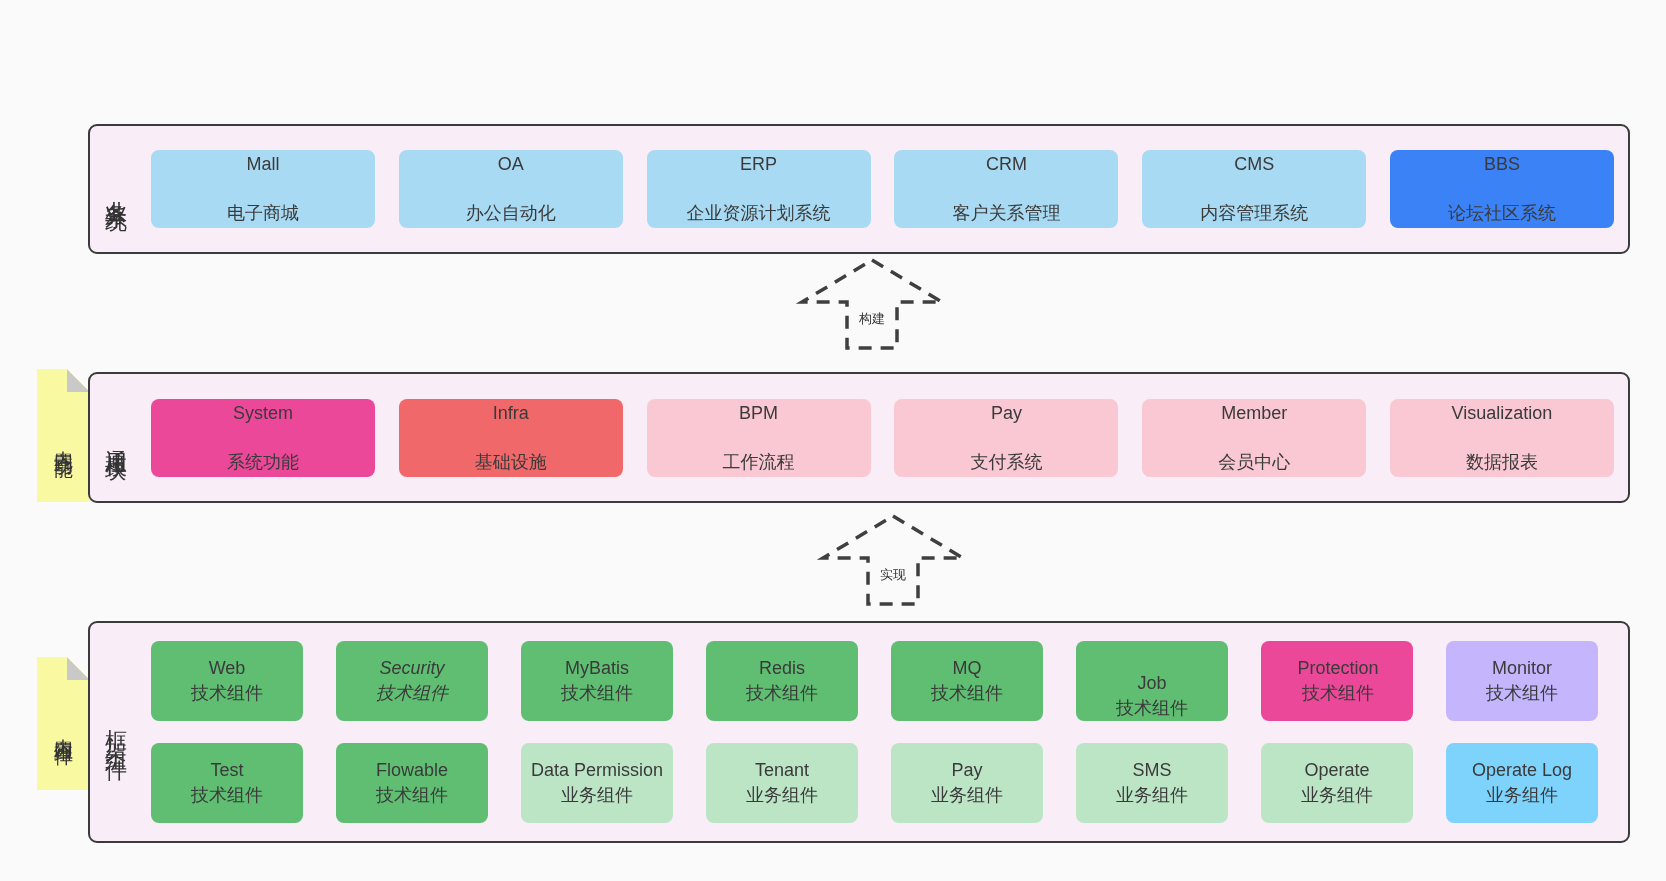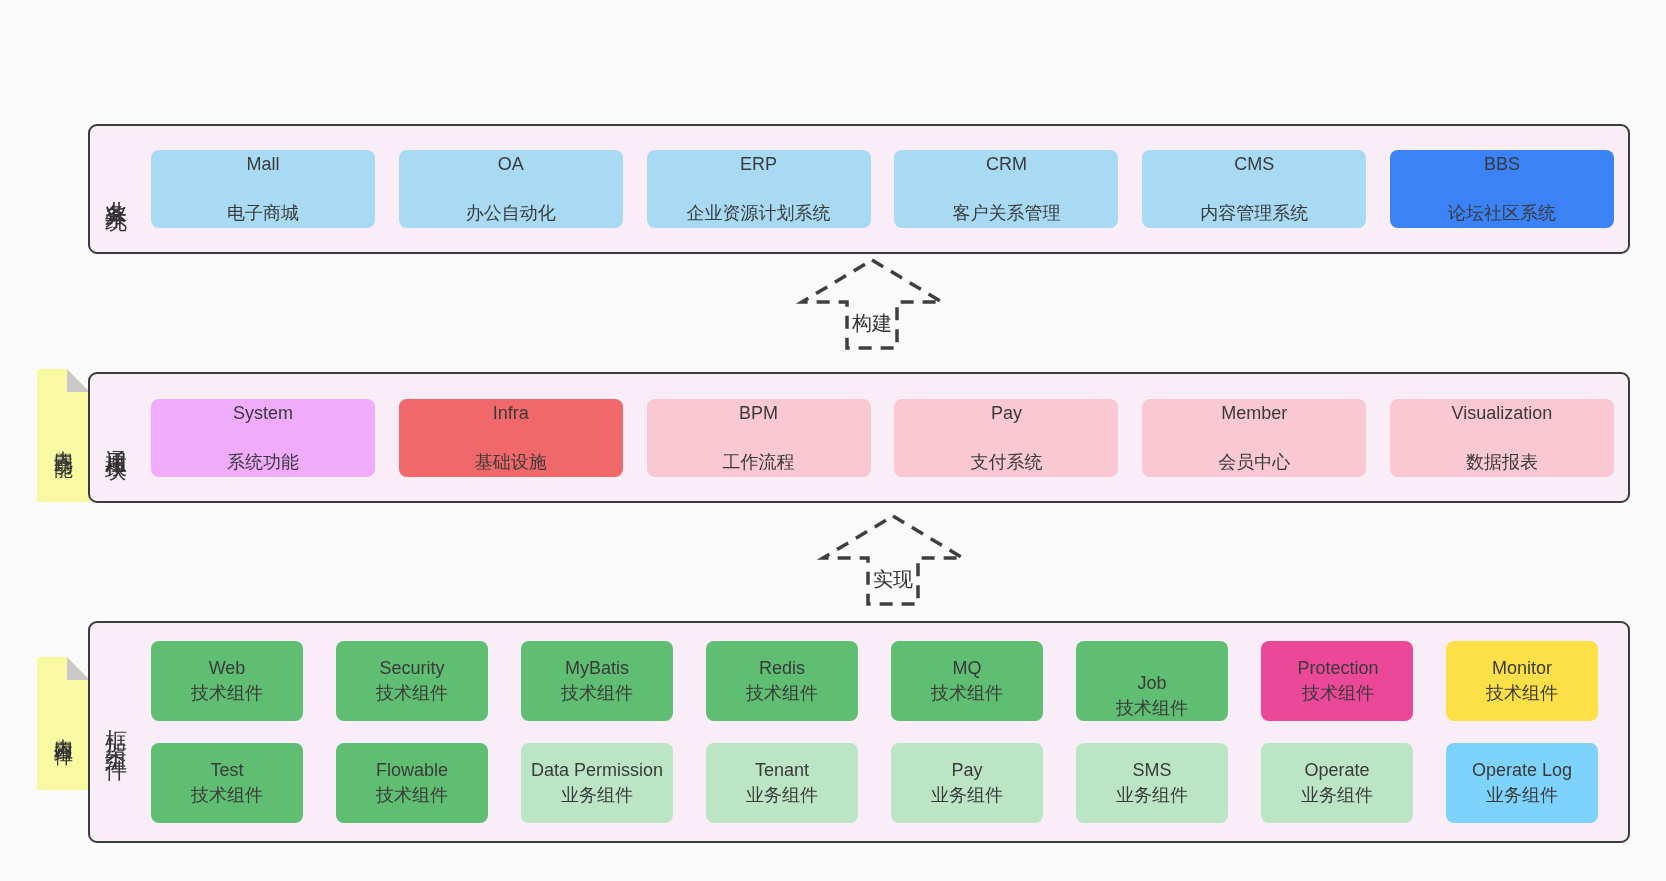--- a/index.html
+++ b/index.html
@@ -105,21 +105,21 @@
   .arrow { position:absolute; width:160px; height:100px; z-index:0; }
   #arrow-build     { left:792px; top:252px; }
   #arrow-implement { left:813px; top:508px; }
   .arrow svg { width:100%; height:100%; display:block; }
   .arrow-label {
     position:absolute;
     left:50%;
     top:58px;
     transform:translateX(-50%);
     background:#fafafa;
-    font-size:20px;
+    font-size:13px;
     color:#333;
     padding:0 3px;
     white-space:nowrap;
   }
 </style>
 </head>
 <body style="background: rgb(250, 250, 250);">
 
 <div>
 
@@ -161,21 +161,21 @@
             <div class="bdesc">论坛社区系统</div>
           </div>
         </div>
       </div>
   </section>
 
   <section class="panel" id="panel-modules" style="background: rgb(249, 238, 247); border-color: rgb(59, 59, 59);">
     <div class="v-label">通用模块</div>
     <div class="grid">
         <div class="row cols-6">
-          <div class="box" style="background: #f0abfc; text-align: center;">
+          <div class="box" style="background: #ec4899; text-align: center;">
             <div class="bname">System</div>
             <div class="bdesc">系统功能</div>
           </div>
           <div class="box" style="background: rgb(241, 104, 106);">
             <div class="bname">Infra</div>
             <div class="bdesc">基础设施</div>
           </div>
           <div class="box" style="background: rgb(249, 200, 210);">
             <div class="bname">BPM</div>
             <div class="bdesc">工作流程</div>
@@ -197,21 +197,21 @@
   </section>
 
   <section class="panel" id="panel-framework" style="background: rgb(249, 238, 247); border-color: rgb(59, 59, 59);">
     <div class="v-label">框架组件</div>
     <div class="grid">
         <div class="row cols-8">
           <div class="box" style="background: rgb(95, 190, 114);">
             <div class="bname">Web</div>
             <div class="bdesc">技术组件</div>
           </div>
-          <div class="box" style="background: rgb(95, 190, 114);">
+          <div class="box" style="background: rgb(95, 190, 114); font-style: italic;">
             <div class="bname">Security</div>
             <div class="bdesc">技术组件</div>
           </div>
           <div class="box" style="background: rgb(95, 190, 114);">
             <div class="bname">MyBatis</div>
             <div class="bdesc">技术组件</div>
           </div>
           <div class="box" style="background: rgb(95, 190, 114);">
             <div class="bname">Redis</div>
             <div class="bdesc">技术组件</div>
@@ -221,21 +221,21 @@
             <div class="bdesc">技术组件</div>
           </div>
           <div class="box" style="background: rgb(95, 190, 114); justify-content: flex-end;">
             <div class="bname">Job</div>
             <div class="bdesc">技术组件</div>
           </div>
           <div class="box" style="background: #ec4899; padding-left: 8px;">
             <div class="bname">Protection</div>
             <div class="bdesc">技术组件</div>
           </div>
-          <div class="box" style="background: #fde047;">
+          <div class="box" style="background: #c4b5fd;">
             <div class="bname">Monitor</div>
             <div class="bdesc">技术组件</div>
           </div>
         </div>
         <div class="row cols-8">
           <div class="box" style="background: rgb(95, 190, 114);">
             <div class="bname">Test</div>
             <div class="bdesc">技术组件</div>
           </div>
           <div class="box" style="background: rgb(95, 190, 114);">

